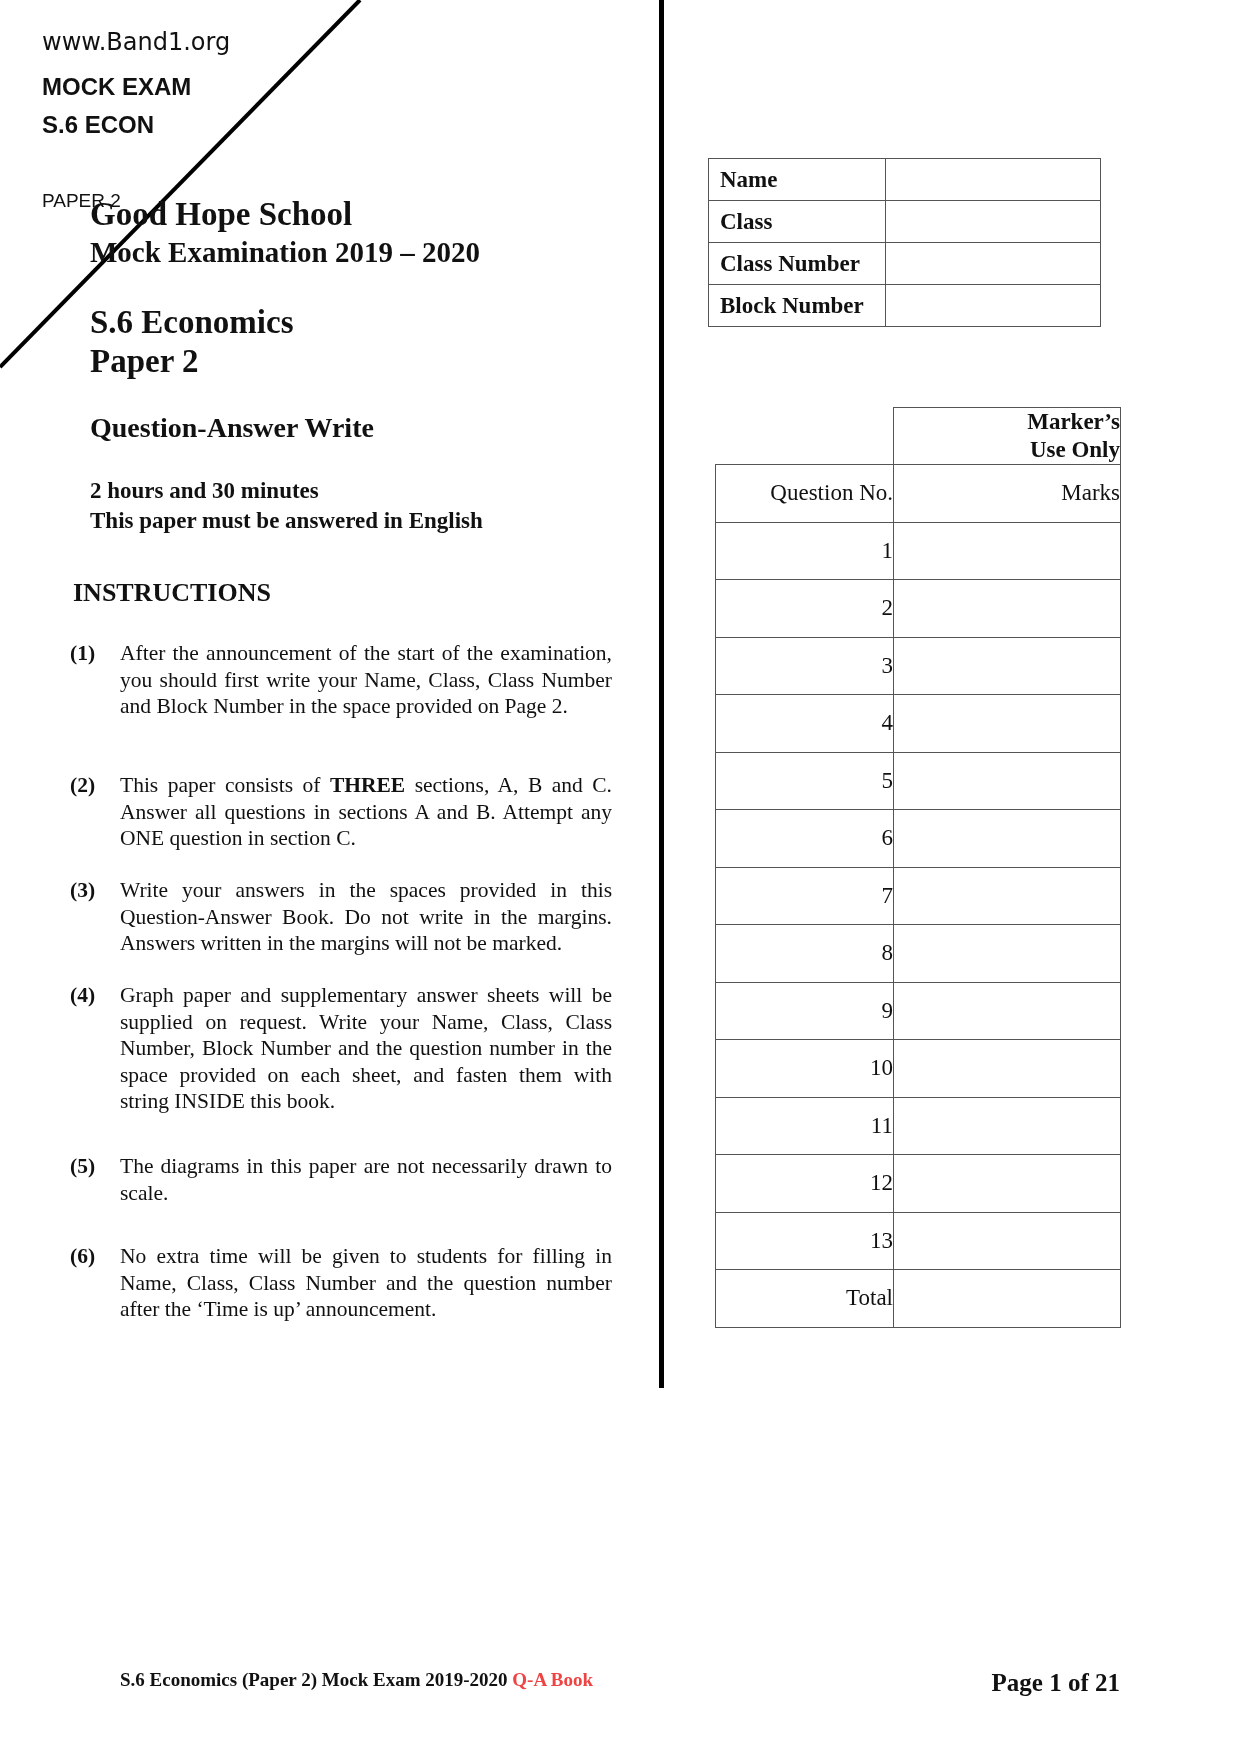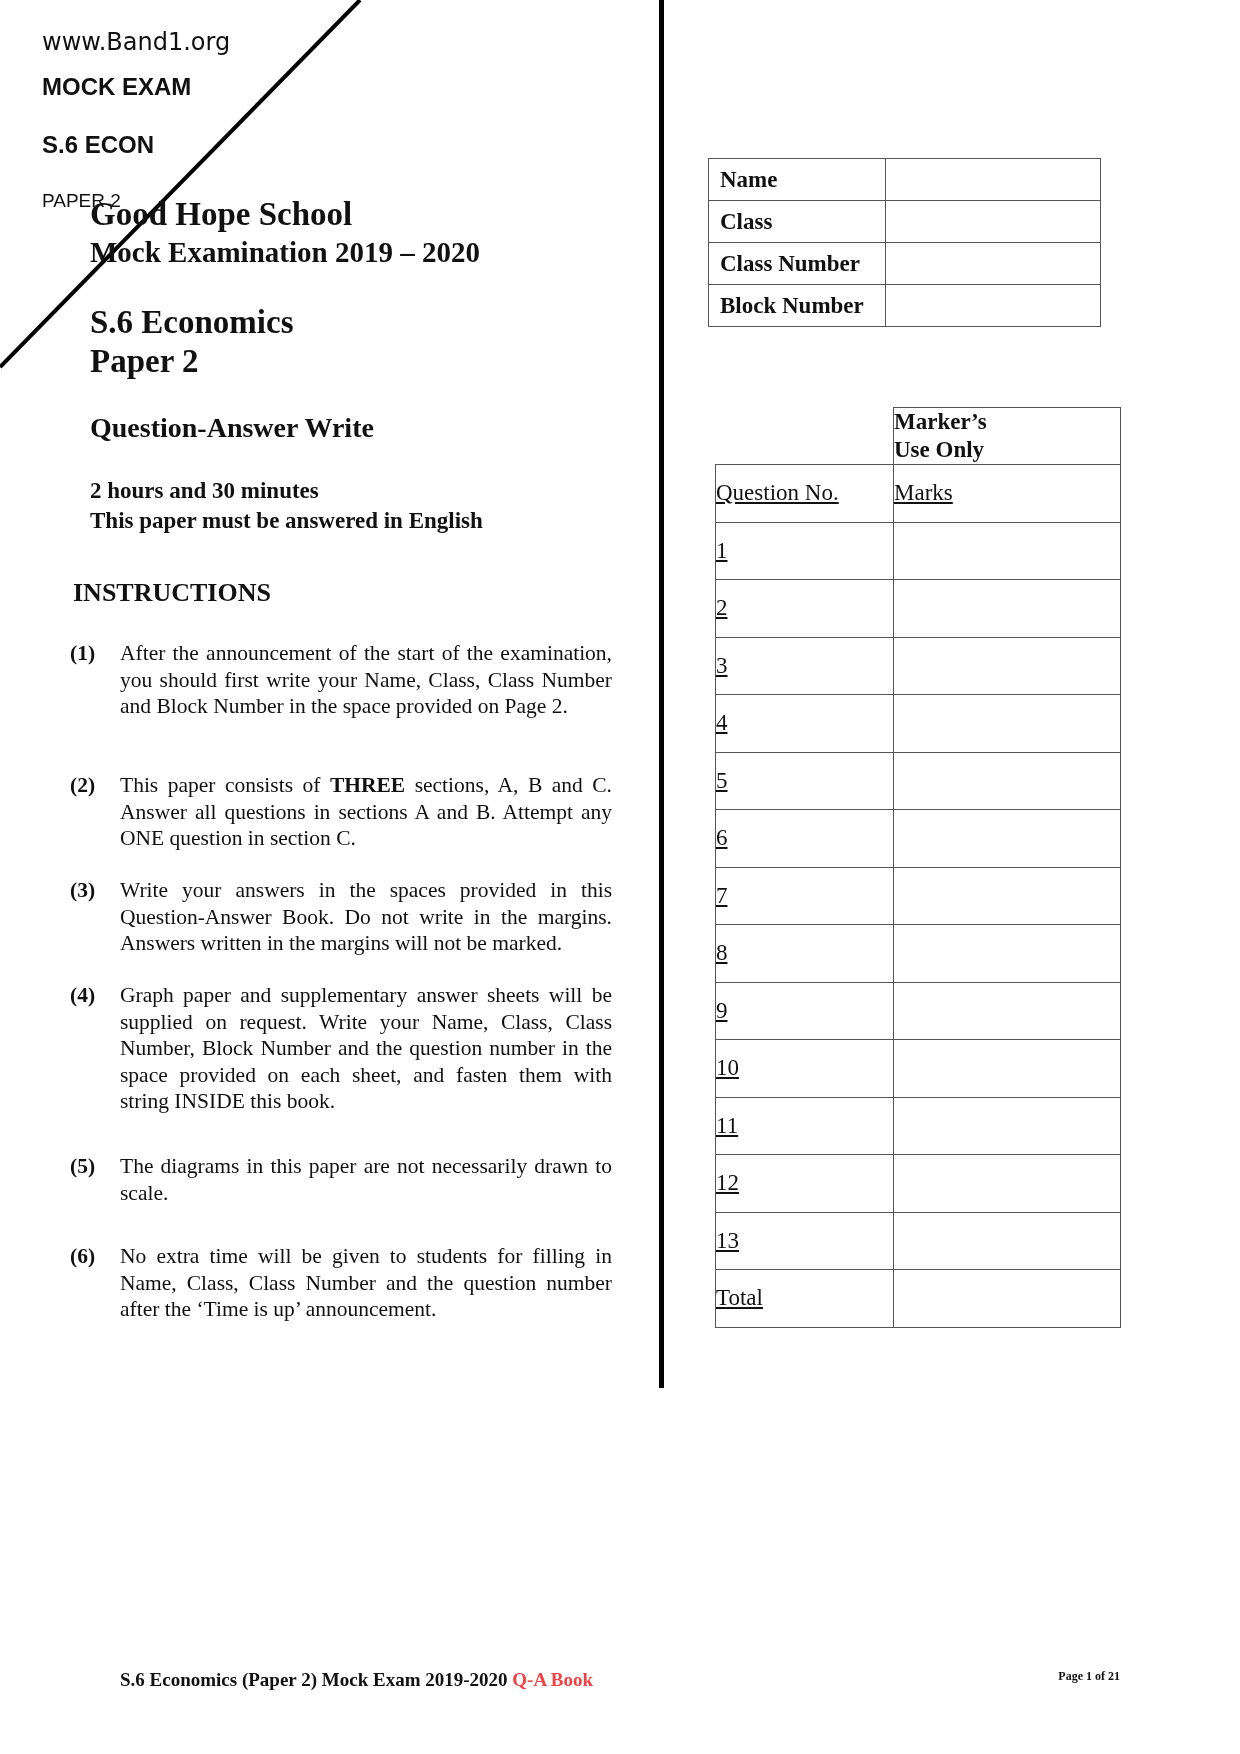--- a/index.html
+++ b/index.html
@@ -6,21 +6,21 @@
   body { width: 1240px; height: 1754px; position: relative; overflow: hidden; color: #111; font-family: "Liberation Serif", serif; }
   .abs { position: absolute; }
   .sans { font-family: "Liberation Sans", sans-serif; text-align: center; }
   .serif { font-family: "Liberation Serif", serif; }
 
   #diag-line { position:absolute; left:0; top:0; }
   #v-divider { position:absolute; left:659px; top:0; width:5px; height:1388px; background:#000; }
 
   .site { left:42px; top:28px; font-size:24px; font-family:"DejaVu Sans", sans-serif; color:#111; }
   .mock { left:42px; top:73px; font-size:24px; font-weight:bold; }
-  .econ { left:42px; top:111px; font-size:24px; font-weight:bold;margin-top:20px; }
+  .econ { left:42px; top:111px; font-size:24px; font-weight:bold; }
   .paper { left:42px; top:190px; font-size:19px; }
 
   .center-col { position:absolute; left:90px; width:500px; text-align:left; }
   .school { top:196px; font-size:33px; font-weight:bold; }
   .mockex { top:236px; font-size:29px; font-weight:bold; }
   .subject { top:303px; font-size:33px; font-weight:bold; line-height:39px; }
   .qab { top:412px; font-size:28px; font-weight:bold; }
   .time { top:476px; font-size:23px; font-weight:bold; line-height:30px; }
 
   .instr-title { left:73px; top:578px; font-size:26px; font-weight:bold; }
@@ -28,29 +28,29 @@
   .instr .num { position:absolute; left:0; top:0; font-weight:bold; }
   .instr .txt { margin-left:50px; text-align:justify; text-align-last:left; }
 
   table { border-collapse: collapse; position:absolute; }
   .info-table { left:708px; top:158px; }
   .info-table td { border:1.5px solid #555; height:41px; padding:0 0 0 11px; font-size:23px; font-weight:bold; }
   .info-table td.label { width:165px;margin-top:30px; }
   .info-table td.value { width:214px; padding:0; }
 
   .marks-table { left:715px; top:407px; }
-  .marks-table td { border:1.5px solid #555; text-align:left; font-size:23px; height:56.5px; padding:0;text-decoration:underline; }
+  .marks-table td { border:1.5px solid #555; text-align:right; font-size:23px; height:56.5px; padding:0; }
   .marks-table td.q { width:177px; }
   .marks-table td.m { width:226px; }
   .marks-table td.blank { border:none; }
   .marks-table td.hdr { font-weight:bold; line-height:28px; height:56px; }
 
   .footer-left { left:120px; top:1669px; font-size:19px; font-weight:bold; }
   .footer-left .green { color:#1aa550; }
-  .footer-right { right:120px; top:1669px; font-size:12px; font-weight:bold; }
+  .footer-right { right:120px; top:1669px; font-size:25px; font-weight:bold; }
 </style>
 </head>
 <body>
 
 <svg id="diag-line" width="380" height="380">
   <line x1="0" y1="367" x2="360" y2="0" stroke="#000" stroke-width="4"></line>
 </svg>
 <div id="v-divider"></div>
 
 <div class="abs site">www.Band1.org</div>

